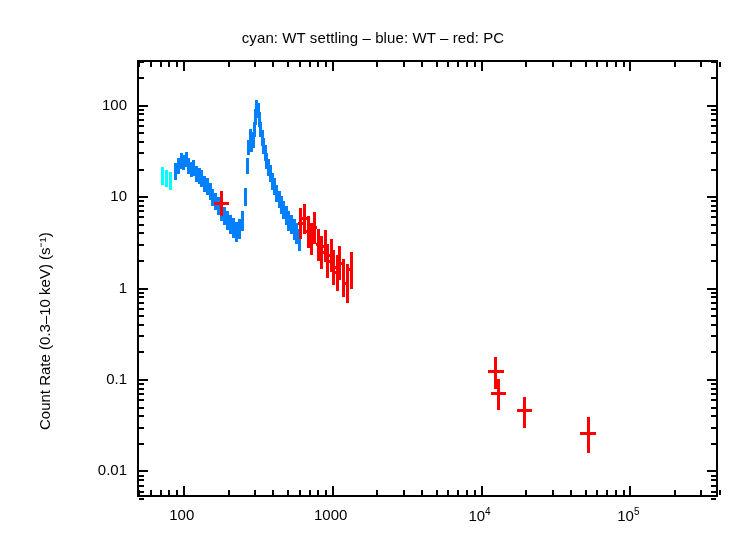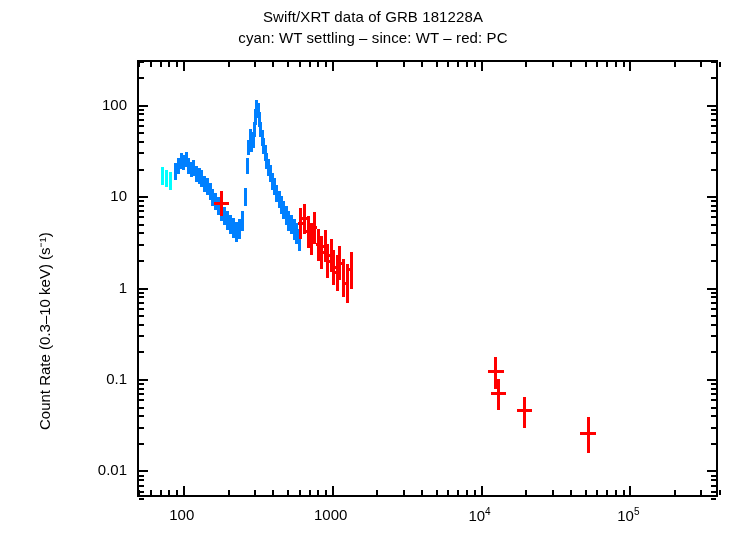--- a/index.html
+++ b/index.html
@@ -61,22 +61,21 @@
   
   .pt{position:absolute;}
   .vbar{position:absolute;width:3px;}
   .hbar{position:absolute;height:3px;}
 </style>
 </head>
 <body>
 
 <div id="chart-root">
 
-  <div class="title">Swift/XRT data of GRB 181228A</div>
-  <div class="subtitle">cyan: WT settling – since: WT – red: PC</div>
+  <div class="subtitle">cyan: WT settling – blue: WT – red: PC</div>
 
   <div id="plot-area">
     <div id="data-layer">
         <div class="pt" style="left: 0px; top: 0px;">
           <div class="vbar" style="background: rgb(0, 255, 255); left: 22.0733px; top: 104.69px; height: 18.4841px;"></div>
         </div>
         <div class="pt" style="left: 0px; top: 0px;">
           <div class="vbar" style="background: rgb(0, 255, 255); left: 26.4137px; top: 107.563px; height: 17.1106px;"></div>
         </div>
         <div class="pt" style="left: 0px; top: 0px;">

